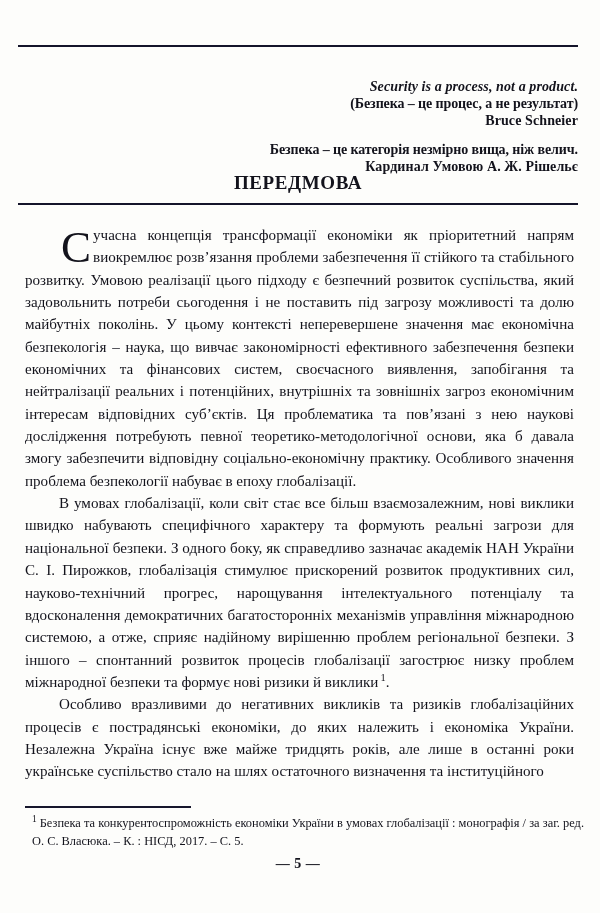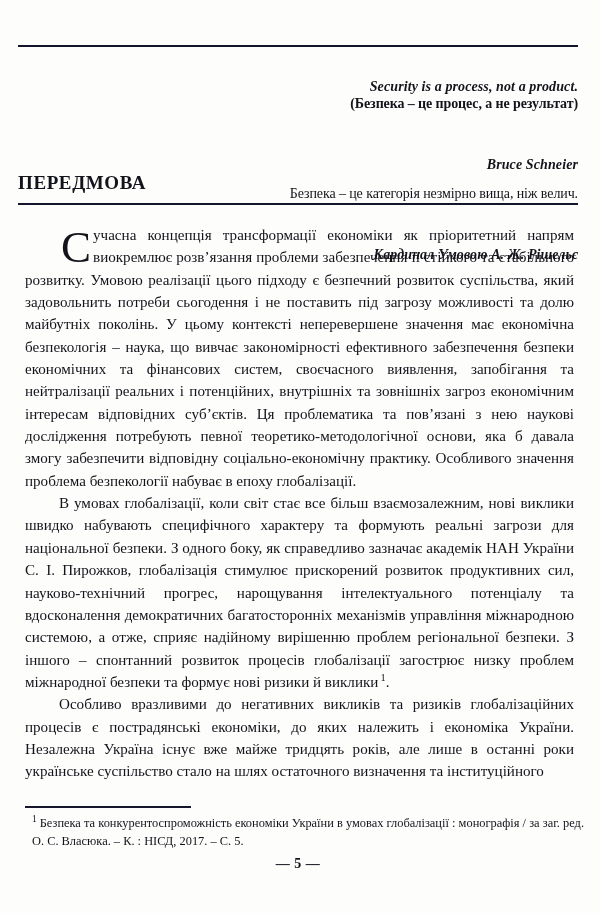--- a/index.html
+++ b/index.html
@@ -40,40 +40,38 @@
   .epi-quote-en {
     font-style: italic;
     font-weight: 700;
     letter-spacing: 0.1px;
   }
   .epi-quote-ua {
     font-weight: 700;
     letter-spacing: -0.1px;
   }
   .epi-author {
-    font-style: italic;
     font-weight: 700;
     letter-spacing: 0.1px;
-    margin-top: 44px;
   }
   .epi-gap {
     height: 11px;
   }
   .epi-line2-text {
-    font-weight: 400;
+    font-weight: 700;
     letter-spacing: -0.1px;
   }
 
   
   .heading {
     position: absolute;
     left: 18px;
     top: 172px;
     width: 560px;
-    text-align: left;
+    text-align: center;
     font-size: 19px;
     font-weight: 700;
     letter-spacing: 0.6px;
   }
   .heading-rule {
     position: absolute;
     left: 18px;
     top: 203px;
     width: 560px;
     height: 2px;

